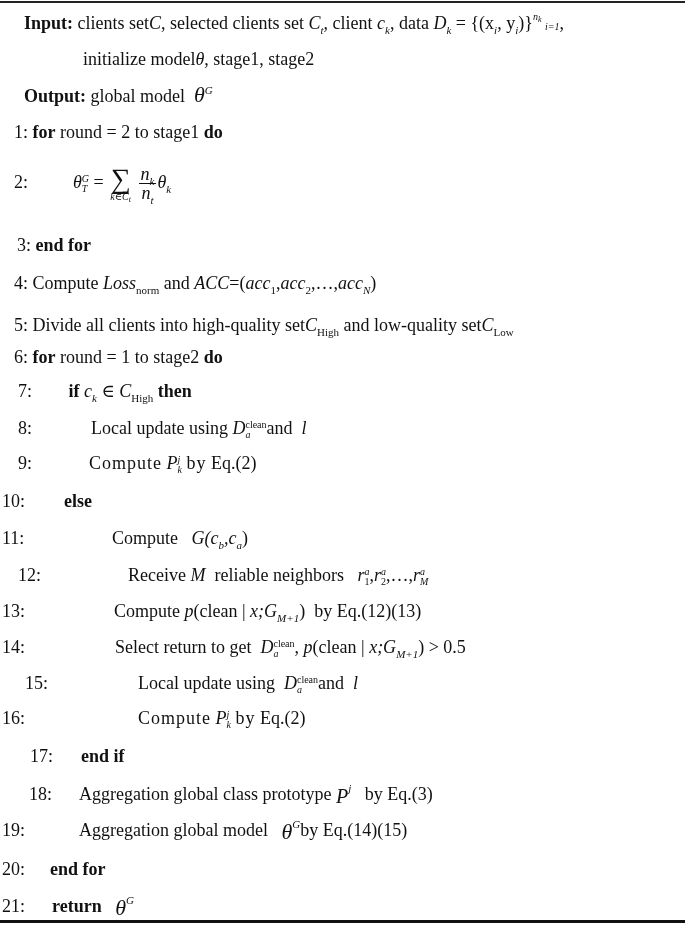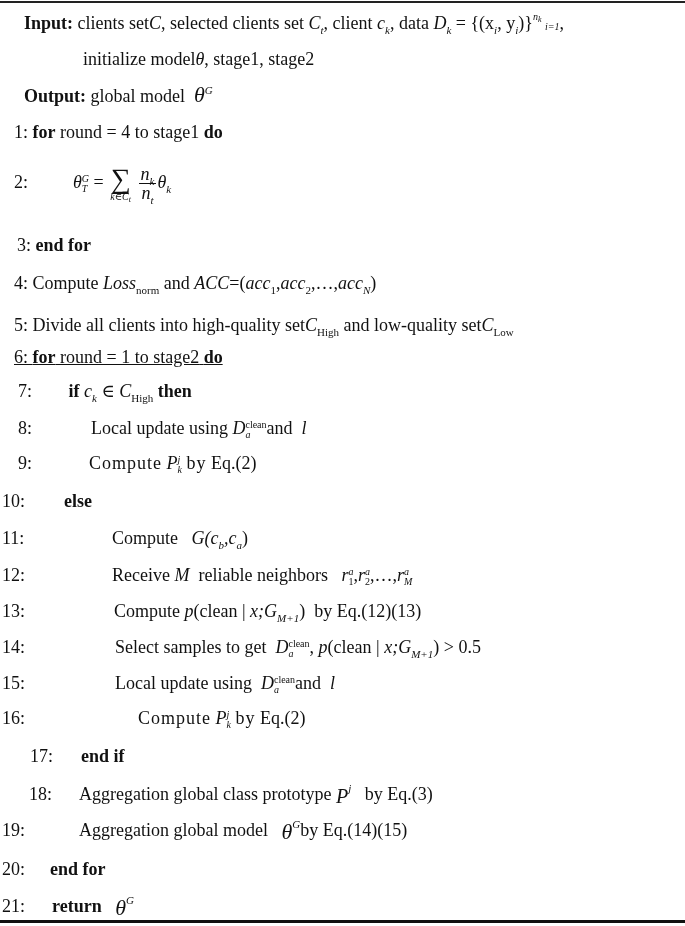--- a/index.html
+++ b/index.html
@@ -69,21 +69,21 @@
 
 <div class="line" style="left:24px; top:84px;">
   <b>Output:</b>
   <span>global model</span>
   &nbsp;<span class="theta">θ</span><sup class="m">G</sup>
 </div>
 
 <div class="line" style="left:14px; top:121px;">
   <span>1:</span>
   <b>for</b>
-  <span>round = 4 to stage1</span>
+  <span>round = 2 to stage1</span>
   <b>do</b>
 </div>
 
 <div class="line" style="left:14px; top:162px; line-height:40px;">
   <span>2:</span>
   <span style="display:inline-block; width:36px;"></span>
   <span class="m">θ</span><span class="supsub" style="font-size:10px; font-style:italic;"><span style="display:block;">G</span><span style="display:block;">T</span></span>
   <span>=</span>
   <span class="sum">
       <span class="sig">∑</span>
@@ -108,21 +108,21 @@
   <span>and</span>
   <span class="m">ACC</span><span>=(</span><span class="m">acc</span><sub>1</sub>,<span class="m">acc</span><sub>2</sub><span>,…,</span><span class="m">acc</span><sub class="m">N</sub><span>)</span>
 </div>
 
 <div class="line" style="left:14px; top:314px;">
   <span>5:</span>
   <span>Divide all clients into high-quality set</span><span class="m">C</span><sub>High</sub>
   <span>and low-quality set</span><span class="m">C</span><sub>Low</sub>
 </div>
 
-<div class="line" style="left:14px; top:346px;text-decoration:underline;">
+<div class="line" style="left:14px; top:346px;">
   <span>6:</span>
   <b>for</b>
   <span>round = 1 to stage2</span>
   <b>do</b>
 </div>
 
 <div class="line" style="left:18px; top:380px;">
   <span class="num" style="width:46px;">7:</span>
   <b>if</b>
   <span class="m">c</span><sub class="m">k</sub>
@@ -147,40 +147,40 @@
 <div class="line" style="left:2px; top:490px;">
   <span class="num" style="width:62px;">10:</span><b>else</b>
 </div>
 
 <div class="line" style="left:2px; top:527px;">
   <span class="num" style="width:110px;">11:</span><span>Compute</span>
   &nbsp;&nbsp;<span class="m">G(c</span><sub class="m">b</sub><span class="m">,c</span><sub class="m">a</sub><span>)</span>
 </div>
 
 <div class="line" style="left:2px; top:564px;">
-  <span class="num" style="width:110px;">12:</span><span>Receive</span>
+  <span class="num" style="width:110px;margin-left:16px;">12:</span><span>Receive</span>
   <span class="m">M</span>
   &nbsp;<span>reliable neighbors</span>
   &nbsp;&nbsp;<span class="m">r</span><span class="supsub" style="font-size:10px;"><span style="display:block; font-style:italic;">a</span><span style="display:block;">1</span></span>,<span class="m">r</span><span class="supsub" style="font-size:10px;"><span style="display:block; font-style:italic;">a</span><span style="display:block;">2</span></span><span>,…,</span><span class="m">r</span><span class="supsub" style="font-size:10px; font-style:italic;"><span style="display:block;">a</span><span style="display:block;">M</span></span>
 </div>
 
 <div class="line" style="left:2px; top:600px;">
   <span class="num" style="width:112px;">13:</span><span>Compute</span>
   <span class="m">p</span><span>(clean | </span><span class="m">x</span><span class="m">;G</span><sub class="m">M+1</sub><span>)</span>
   &nbsp;<span>by Eq.(12)(13)</span>
 </div>
 
 <div class="line" style="left:2px; top:636px;">
-  <span class="num" style="width:113px;">14:</span><span>Select samples to get</span>
+  <span class="num" style="width:113px;">14:</span><span>Select return to get</span>
   &nbsp;<span class="m">D</span><span class="supsub" style="font-size:10px;"><span style="display:block;">clean</span><span style="display:block; font-style:italic;">a</span></span><span>,</span>
   <span class="m">p</span><span>(clean | </span><span class="m">x</span><span class="m">;G</span><sub class="m">M+1</sub><span>) &gt; 0.5</span>
 </div>
 
 <div class="line" style="left:2px; top:672px;">
-  <span class="num" style="width:113px;">15:</span><span>Local update using</span>
+  <span class="num" style="width:113px;margin-left:23px;">15:</span><span>Local update using</span>
   &nbsp;<span class="m">D</span><span class="supsub" style="font-size:10px;"><span style="display:block;">clean</span><span style="display:block; font-style:italic;">a</span></span><span>and</span>
   &nbsp;<span class="m">l</span>
 </div>
 
 <div class="line" style="left:2px; top:707px;">
   <span class="num" style="width:136px;">16:</span><span class="spaced">Compute</span>
   <span class="m">P</span><span class="supsub" style="font-size:10px; font-style:italic;"><span style="display:block;">j</span><span style="display:block;">k</span></span>
   <span class="spaced">by</span>
   <span>Eq.(2)</span>
 </div>

